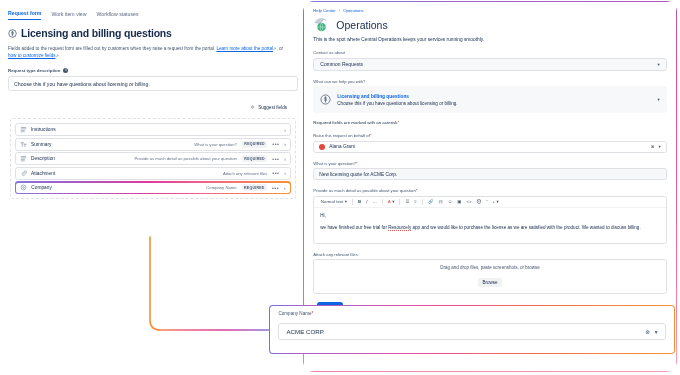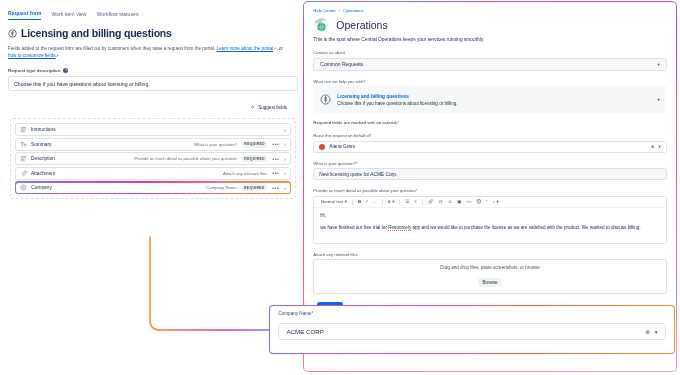--- a/index.html
+++ b/index.html
@@ -53,21 +53,21 @@
   .field-row.highlight { border: none; background: transparent; padding: 0; }
   .hl-inner { position: absolute; inset: 0; border-radius: 3px; padding: 1.3px;
               background: linear-gradient(90deg, #8777d9 0%, #a05ecb 18%, #e0399b 48%, #f2658a 70%, #f79232 100%); }
   .hl-body { width: 100%; height: 100%; border-radius: 2.2px; background: #fff; display: flex; align-items: center; padding: 0 4px; }
 
   
   .connector { position: absolute; left: 0; top: 0; width: 680px; height: 375px; pointer-events: none; }
 
   
   .right-panel { position: absolute; left: 303px; top: 1px; width: 374px; height: 371px;
-                 border-radius: 5px; padding: 1.3px;
+                 border-radius: 11px; padding: 1.3px;
                  background: linear-gradient(170deg, #8777d9 0%, #b155bf 14%, #ee4b9b 40%, #f4679a 72%, #f79fb3 100%); }
   .rp-body { width: 100%; height: 100%; background: #fff; border-radius: 4px; padding: 6px 9px 0 9px; position: relative; overflow: hidden; }
 
   .crumbs { font-size: 4.2px; color: #0c66e4; }
   .crumbs .sep { color: #8993a4; margin: 0 2px; }
   .crumbs a { color: #0c66e4; text-decoration: none; }
 
   .op-head { display: flex; align-items: center; gap: 6px; margin-top: 3px; }
   .op-logo { width: 17px; height: 17px; flex: 0 0 17px; }
   .op-title { font-size: 10.5px; color: #172b4d; }

